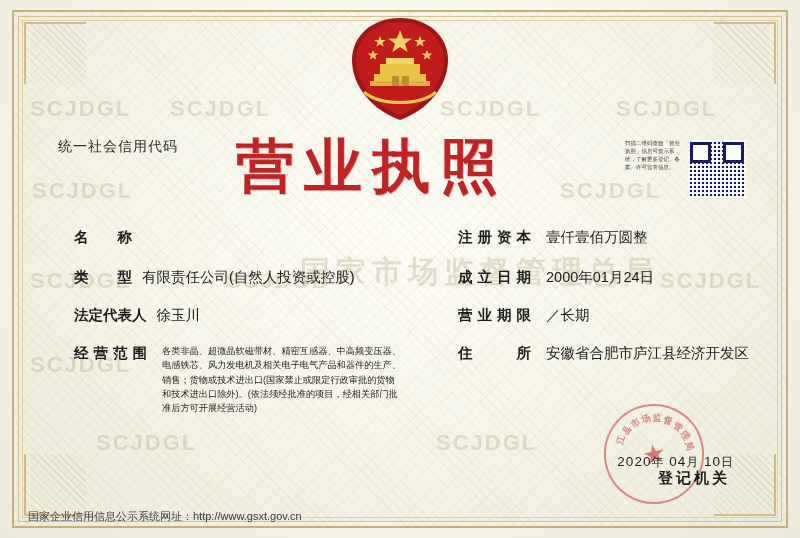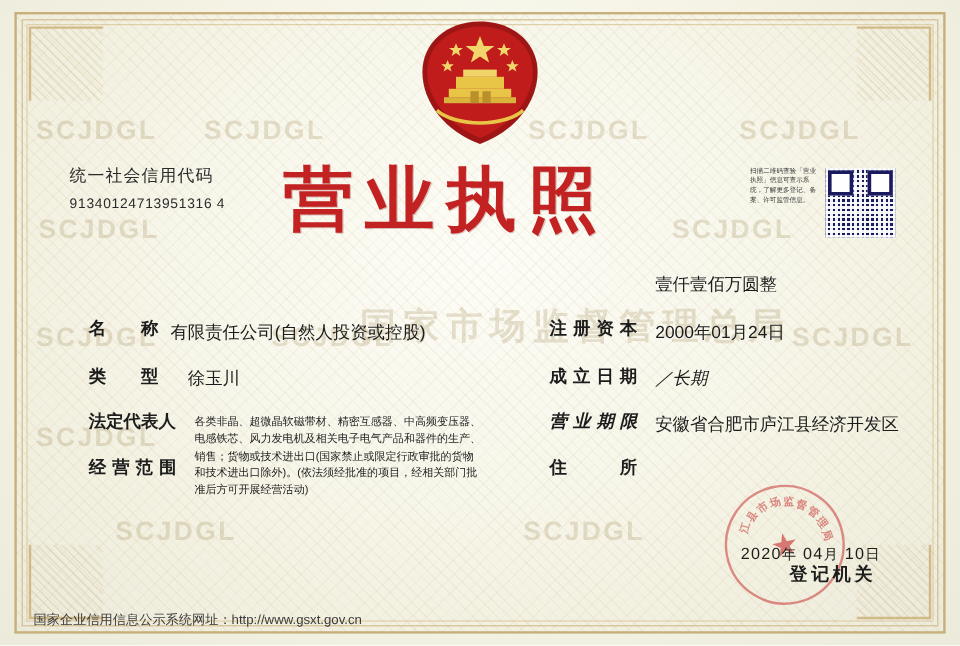--- a/index.html
+++ b/index.html
@@ -174,21 +174,20 @@
     position: absolute;
     display: flex;
     align-items: flex-start;
   }
   .flabel {
     color: #1c1c1c;
     font-size: 14.5px;
     font-weight: bold;
     letter-spacing: 0;
     white-space: nowrap;
-    margin-top: 36px;
   }
   .fval {
     color: #1c1c1c;
     font-size: 14.5px;
     margin-left: 10px;
     white-space: nowrap;
   }
   .fval.small {
     font-size: 9.2px;
     line-height: 1.55;
@@ -198,21 +197,21 @@
 
   
   #row-name  { left: 74px; top: 0px; }
   #row-type  { left: 74px; top: 40px; }
   #row-rep   { left: 74px; top: 78px; }
   #row-scope { left: 74px; top: 116px; width: 330px; }
 
   
   #row-capital { left: 458px; top: 0px; }
   #row-estab   { left: 458px; top: 40px; }
-  #row-term    { left: 458px; top: 78px; font-style: italic; }
+  #row-term    { left: 458px; top: 78px; }
   #row-addr    { left: 458px; top: 116px; }
 
   
   .authority {
     position: absolute;
     right: 70px;
     top: 426px;
     text-align: right;
   }
   .authority .auth-line {
@@ -340,21 +339,20 @@
       </g>
 
       <path d="M24 78 C40 92 80 92 96 78" stroke="#e8c547" stroke-width="3" fill="none"></path>
     </svg>
   </div>
 
   <div class="title">营业执照</div>
 
   <div class="credit">
     <div class="lbl">统一社会信用代码</div>
-    <div class="num">91340124713951316 4</div>
   </div>
 
   <div class="qr-wrap">
     <div class="qr-note">扫描二维码查验「营业执照」信息可查示系统，了解更多登记、备案、许可监管信息。</div>
     <div class="qr"></div>
   </div>
 
   <div class="fields">
 
     <div class="row" id="row-name">

